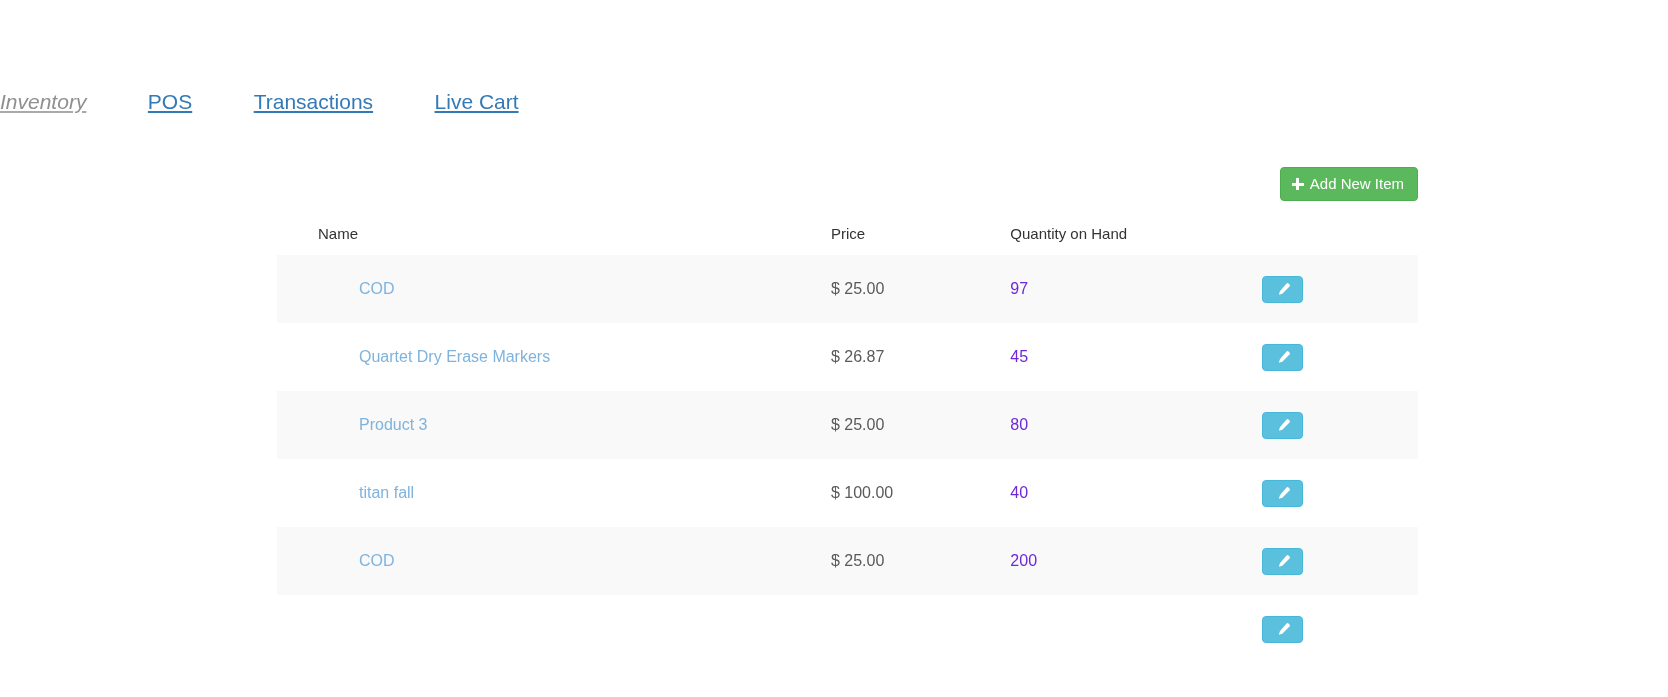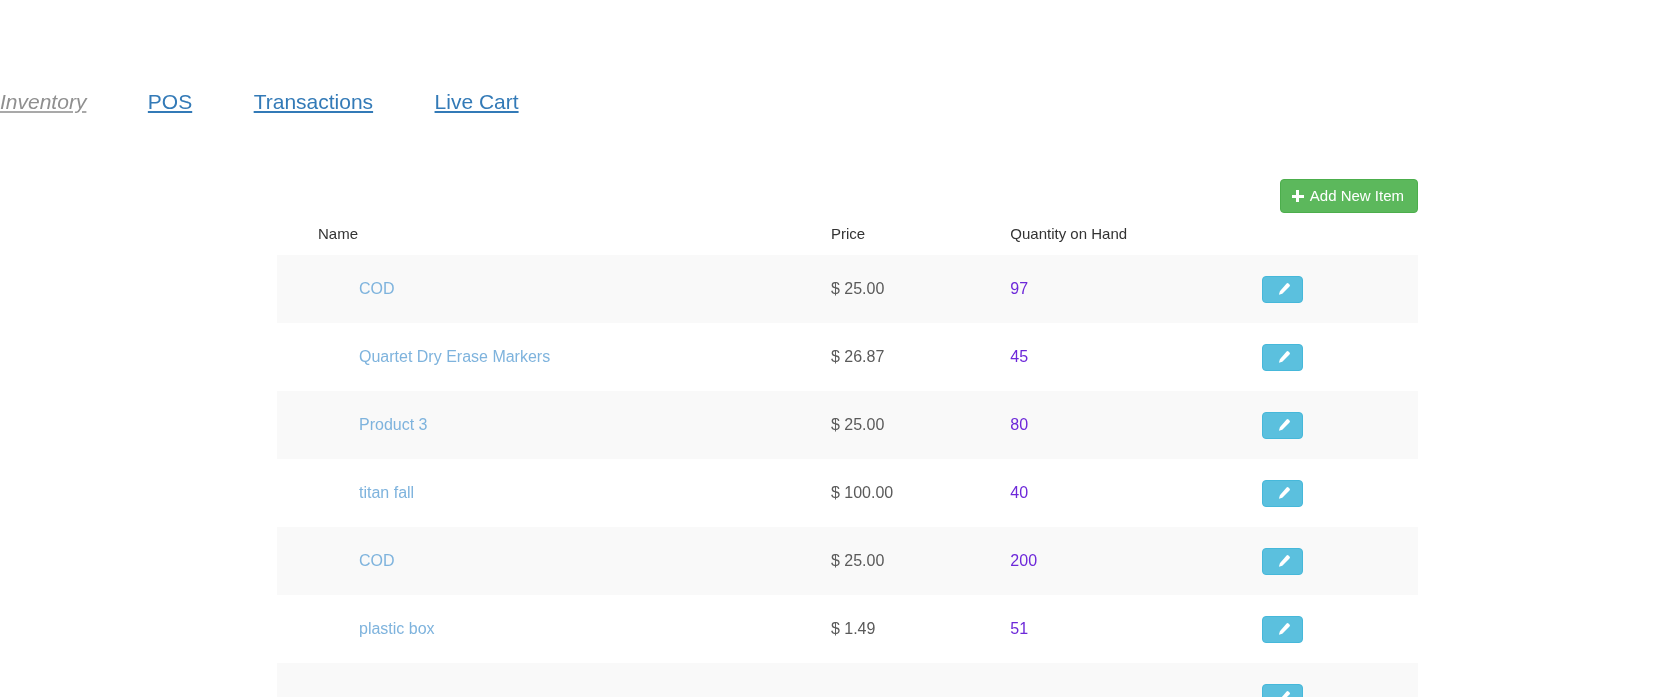--- a/index.html
+++ b/index.html
@@ -66,21 +66,21 @@
   .toolbar {
     position: absolute;
     top: 167px;
     left: 277px;
     width: 1141px;
     height: 34px;
   }
   .btn-add {
     position: absolute;
     right: 0;
-    top: 12px;
+    top: 0;
     height: 34px;
     padding: 0 13px 0 11px;
     border: 1px solid #4cae4c;
     border-radius: 4px;
     background: #5cb85c;
     color: #ffffff;
     font-size: 15px;
     line-height: 32px;
     white-space: nowrap;
     cursor: pointer;
@@ -264,32 +264,20 @@
           <td class="col-qty"><span class="qty-text">200</span></td>
           <td class="col-action action-cell">
             <button class="btn-edit">
               <svg width="16" height="16" viewBox="0 0 16 16">
                 <path d="M11.6 1.6a1.3 1.3 0 0 1 1.9 0l1 1a1.3 1.3 0 0 1 0 1.9l-7.2 7.2-3.4 1 1-3.4z" fill="#ffffff"></path>
               </svg>
             </button>
           </td>
         </tr>
 
-        <tr>
-          <td class="col-name"><span class="cell-name-inner"><a class="item-link">plastic box</a></span></td>
-          <td class="col-price"><span class="price-text">$ 1.49</span></td>
-          <td class="col-qty"><span class="qty-text">51</span></td>
-          <td class="col-action action-cell">
-            <button class="btn-edit">
-              <svg width="16" height="16" viewBox="0 0 16 16">
-                <path d="M11.6 1.6a1.3 1.3 0 0 1 1.9 0l1 1a1.3 1.3 0 0 1 0 1.9l-7.2 7.2-3.4 1 1-3.4z" fill="#ffffff"></path>
-              </svg>
-            </button>
-          </td>
-        </tr>
 
         <tr>
           <td class="col-name"><span class="cell-name-inner"><a class="item-link"></a></span></td>
           <td class="col-price"><span class="price-text"></span></td>
           <td class="col-qty"><span class="qty-text"></span></td>
           <td class="col-action action-cell">
             <button class="btn-edit">
               <svg width="16" height="16" viewBox="0 0 16 16">
                 <path d="M11.6 1.6a1.3 1.3 0 0 1 1.9 0l1 1a1.3 1.3 0 0 1 0 1.9l-7.2 7.2-3.4 1 1-3.4z" fill="#ffffff"></path>
               </svg>

